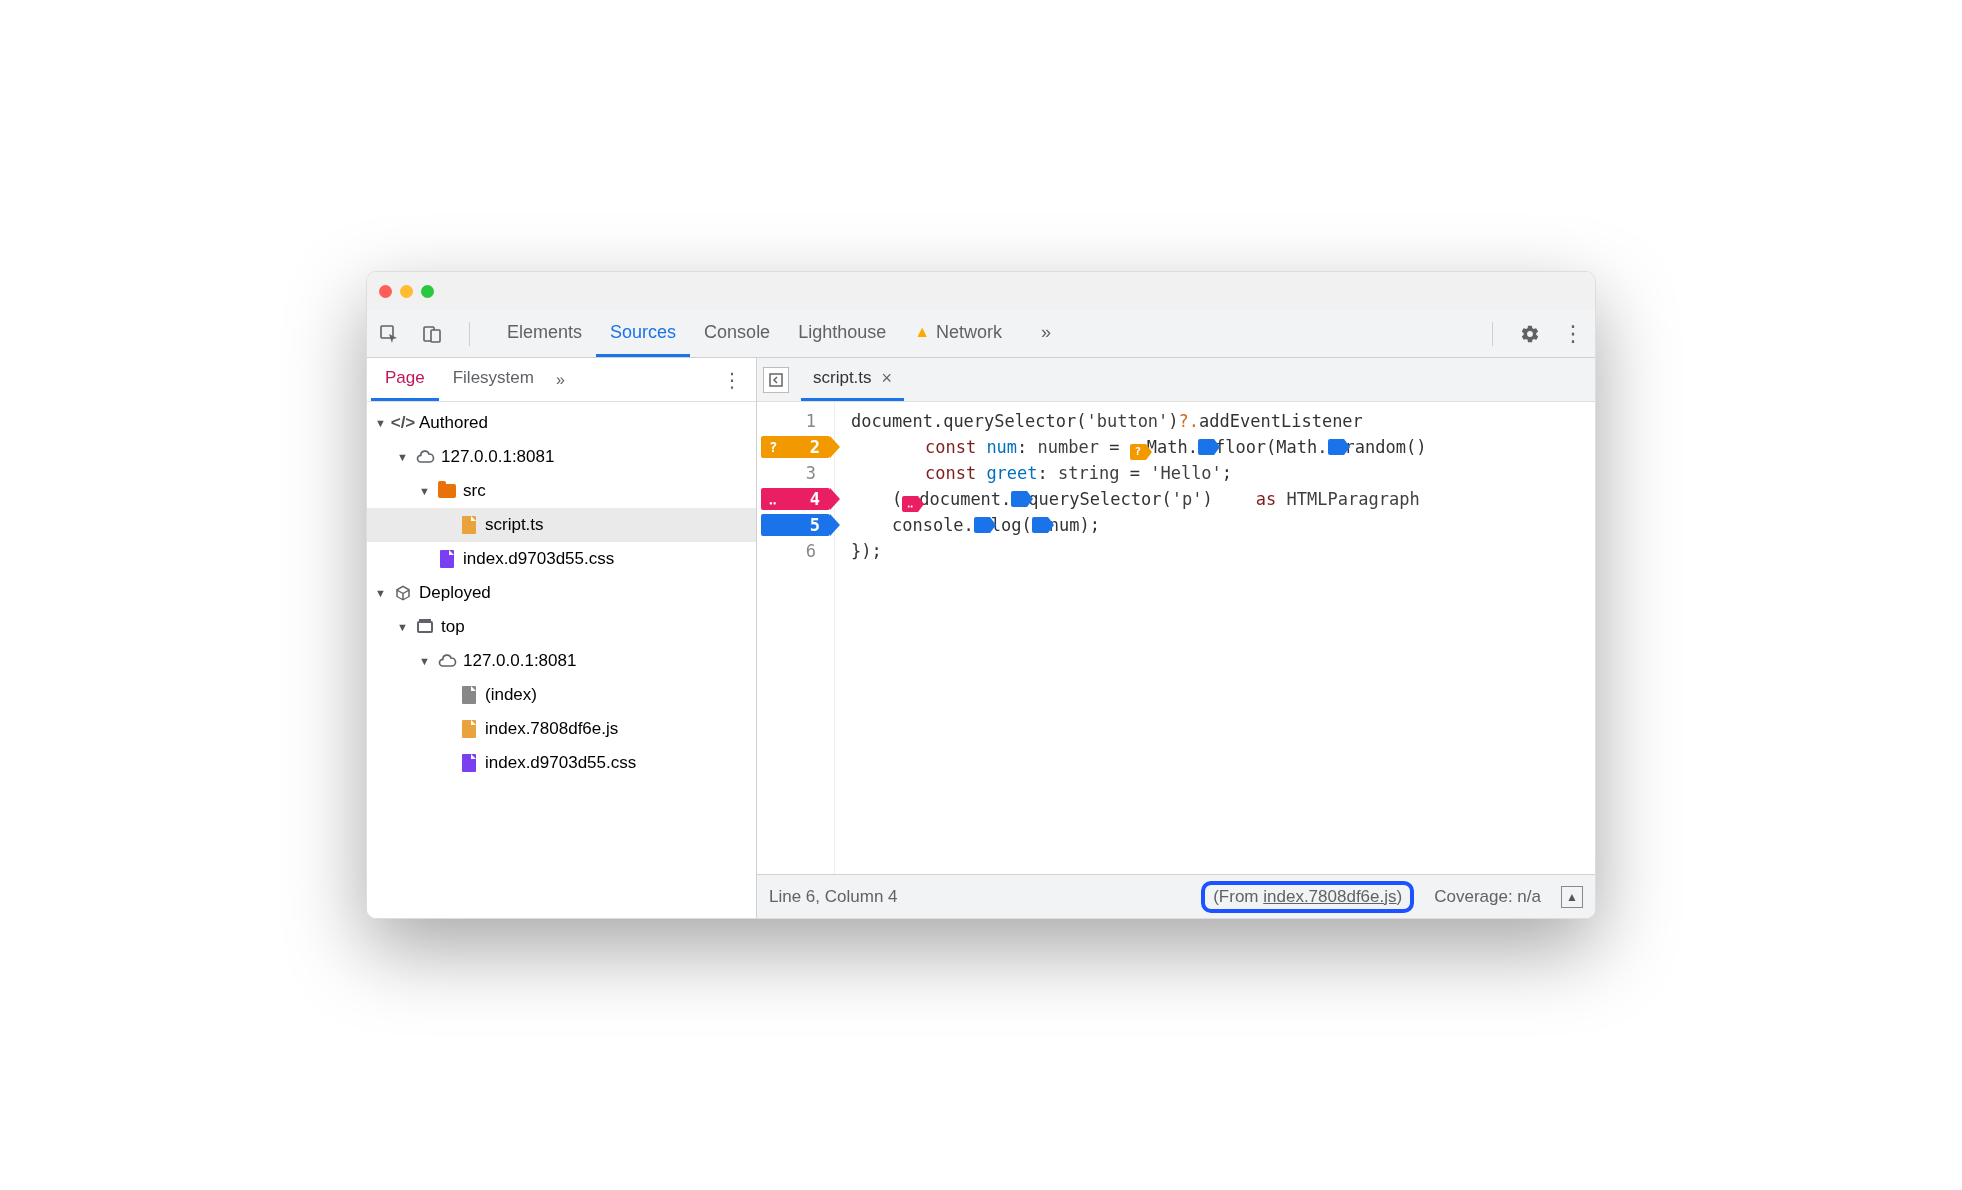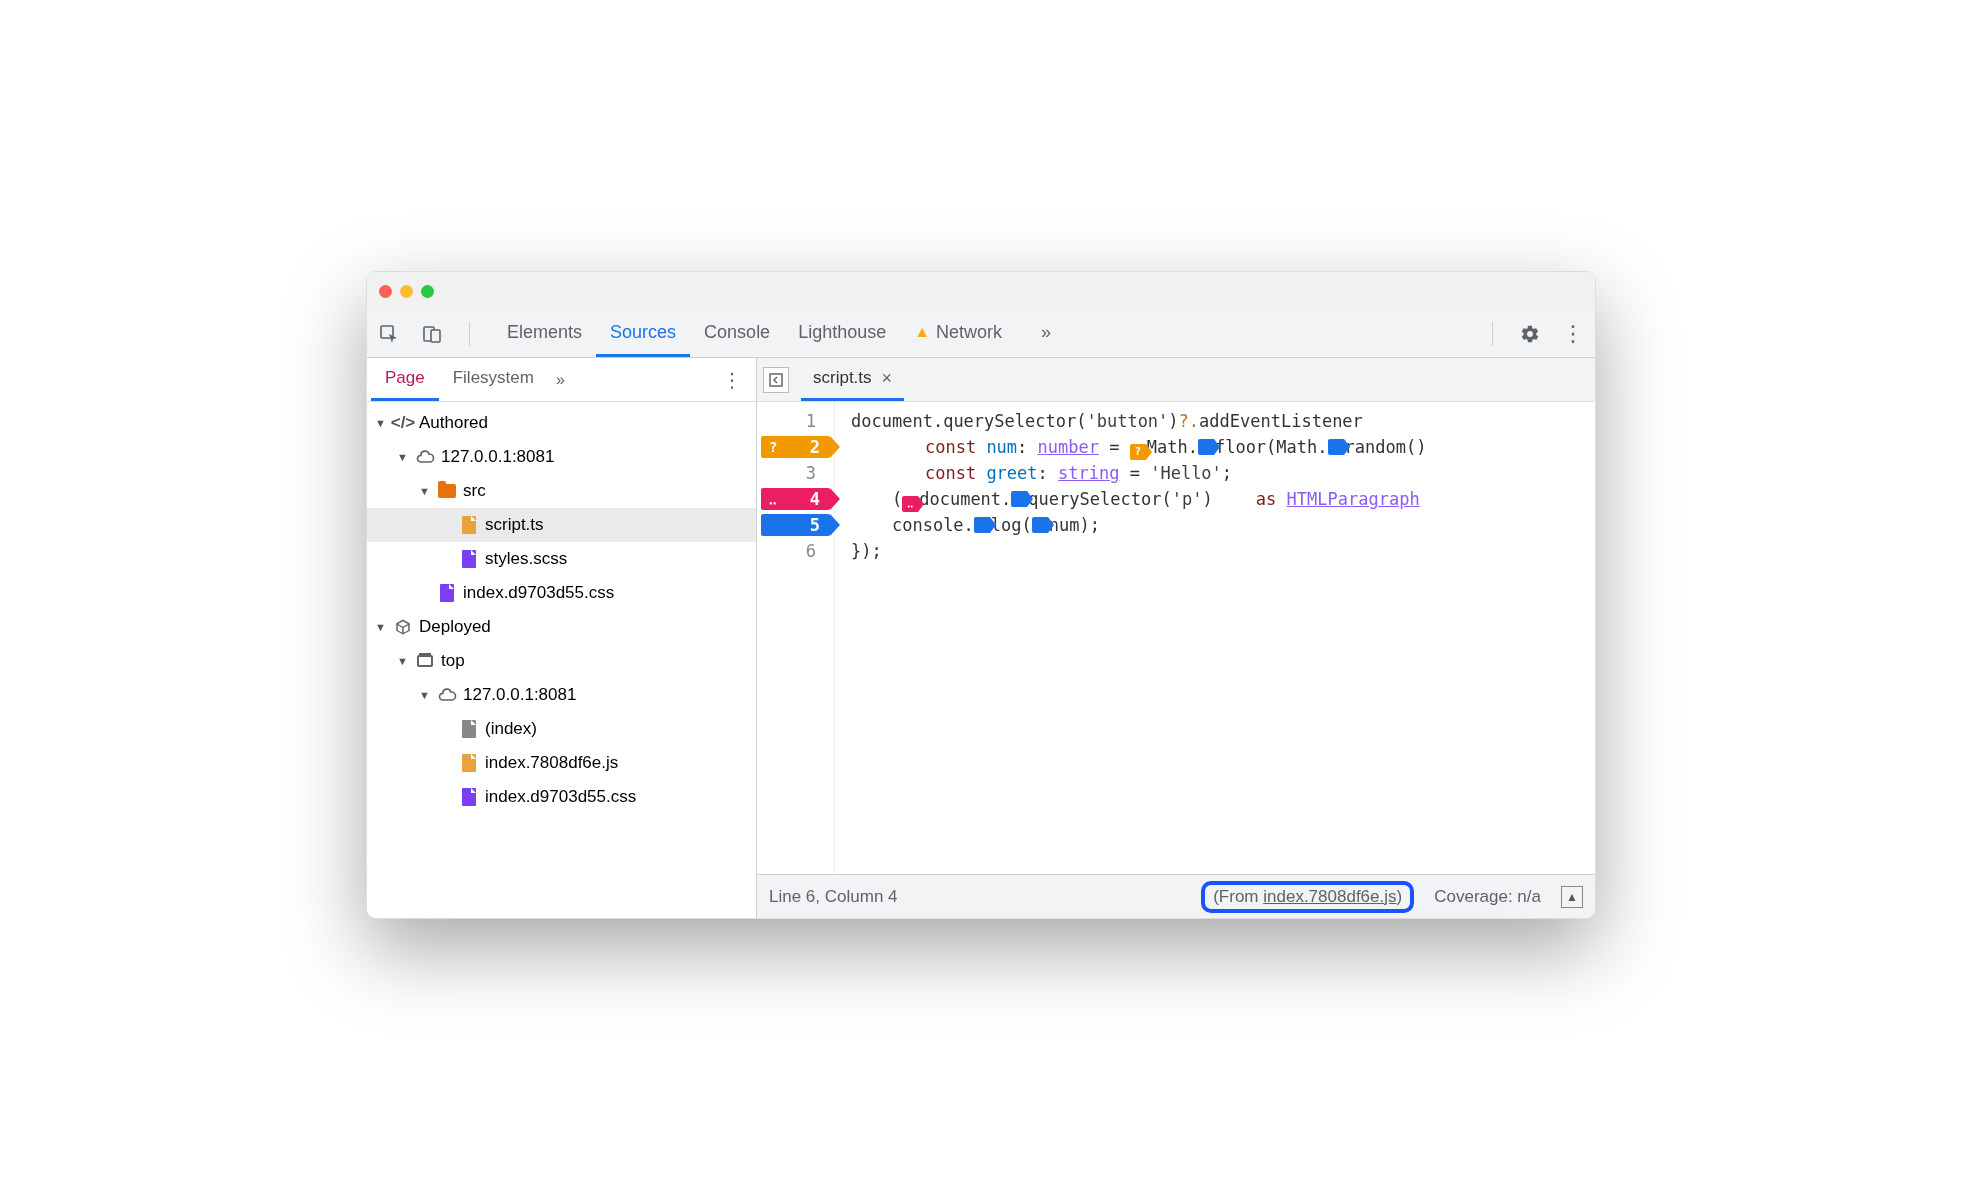--- a/index.html
+++ b/index.html
@@ -162,21 +162,21 @@
   }
   .bp.orange { background:#f29900; --bpc:#f29900;}
   .bp.pink { background:#e91e63; --bpc:#e91e63;}
   .bp.blue { background:#1a73e8; --bpc:#1a73e8;}
   .bp .pre { position:absolute; left:8px; font-size:14px;}
   .code { flex:1; padding:6px 0 0 16px; white-space:pre; overflow:hidden;}
   .cline { height:26px; line-height:26px;}
   .tk-d { color:#333;}
   .tk-k { color:#7f1d1d;margin-left:33px;}
   .tk-kw2 { color:#0070c1;}
-  .tk-t { color:#8b5cf6;text-decoration:underline;}
+  .tk-t { color:#404040;}
   .tk-s { color:#404040;text-align:center;}
   .tk-q { color:#d2691e;}
   .tk-fn { color:#333;}
   .ih { display:inline-flex; width:16px; height:16px; background:#1a73e8; border-radius:2px 0 0 2px; position:relative; vertical-align:-2px; margin-right:1px;}
   .ih::after{content:'';position:absolute;right:-6px;top:0;border-top:8px solid transparent;border-bottom:8px solid transparent;border-left:6px solid #1a73e8;}
   .ih.or { background:#f29900;} .ih.or::after{border-left-color:#f29900;}
   .ih.pk { background:#e91e63;} .ih.pk::after{border-left-color:#e91e63;}
   .ih .g{color:#fff;font-size:11px;line-height:16px;width:16px;text-align:center;font-weight:700;}
   .statusbar {
     height:44px;
@@ -281,27 +281,20 @@
               <span class="ic-folder"></span>
             </span>
             <span>src</span>
           </div>
           <div class="tree-row selected" style="--d: 3;">
             <span class="disclosure"></span>
             <span class="ic">
               <span class="ic-file orange"></span>
             </span>
             <span>script.ts</span>
-          </div>
-          <div class="tree-row" style="--d: 3;">
-            <span class="disclosure"></span>
-            <span class="ic">
-              <span class="ic-file purple"></span>
-            </span>
-            <span>styles.scss</span>
           </div>
           <div class="tree-row" style="--d: 2;">
             <span class="disclosure"></span>
             <span class="ic">
               <span class="ic-file purple"></span>
             </span>
             <span>index.d9703d55.css</span>
           </div>
           <div class="tree-row" style="--d: 0;">
             <span class="disclosure">▼</span>

